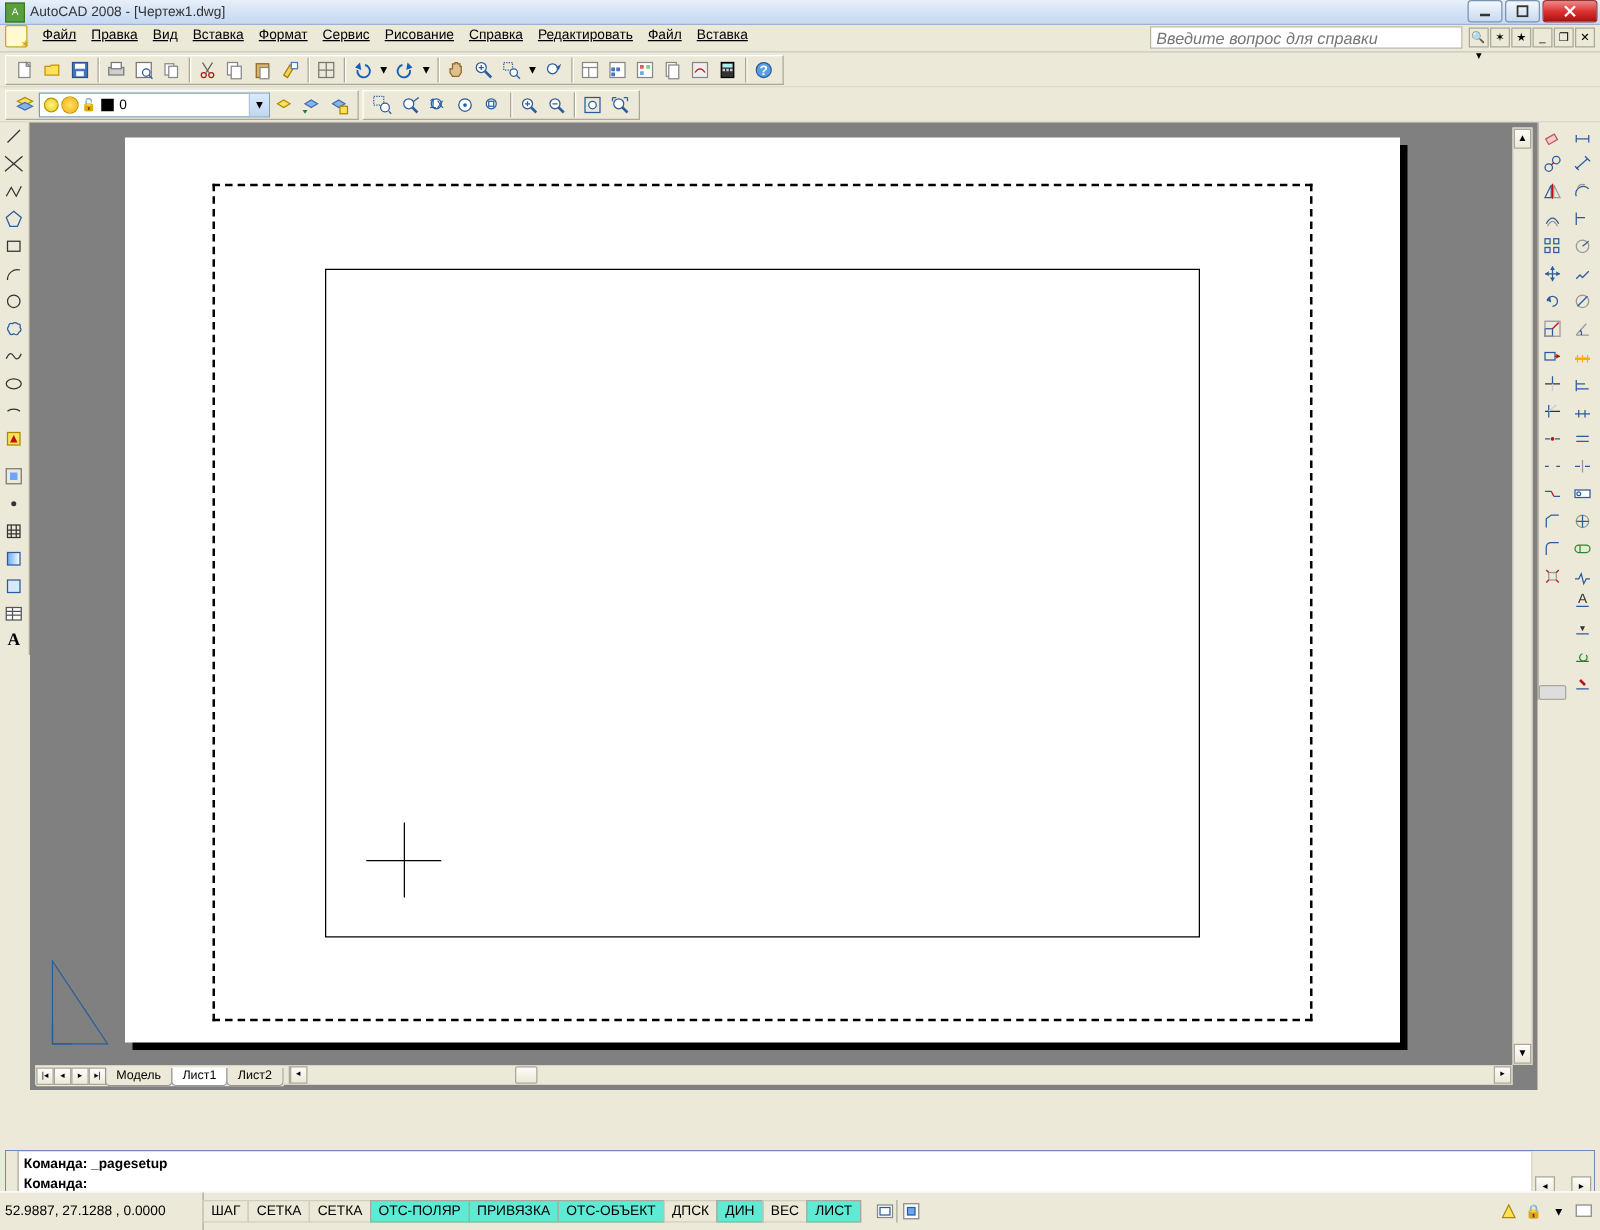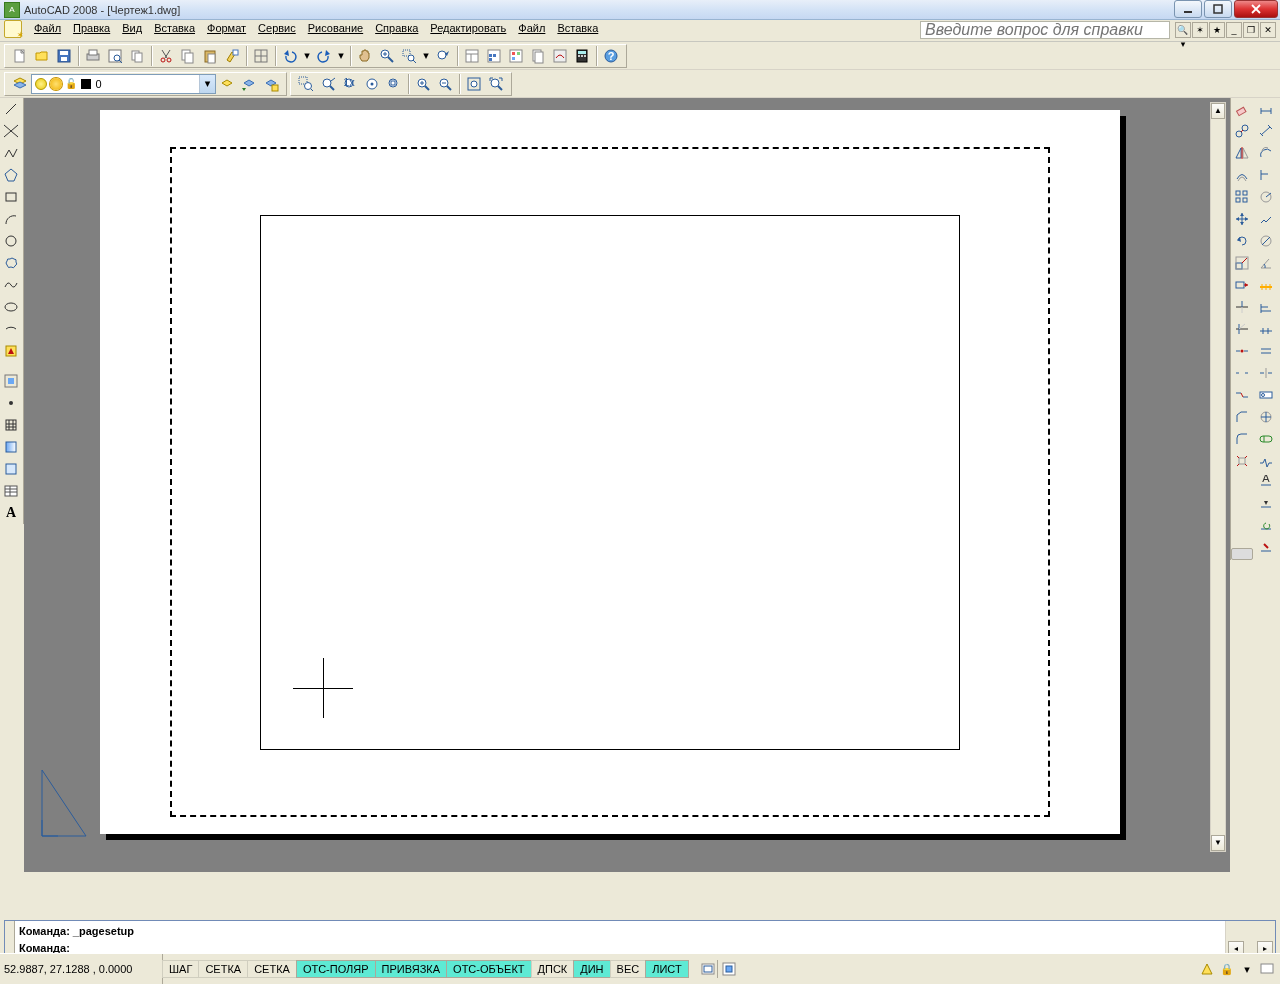--- a/index.html
+++ b/index.html
@@ -14,21 +14,21 @@
 .winbtn.close { background:linear-gradient(#e88,#d33,#a11); border-color:#933; color:#fff; font-weight:bold; width:44px; }
 .winbtn svg { width:10px; height:10px; }
 
 
 .menubar { height:22px; background:#ece9d8; display:flex; align-items:flex-start; padding:0 4px; border-bottom:1px solid #c7c7bf; position:relative; }
 .newfileicon { width:18px; height:18px; background:#fffacf; border:1px solid #c4a82b; border-radius:2px; margin-right:6px; position:relative;}
 .newfileicon:after{content:"✶";position:absolute;right:-3px;bottom:-3px;color:#d7a400;font-size:9px;}
 .menubar .item { padding:2px 6px; cursor:default; }
 .menubar .item u { text-decoration:underline; }
 .menubar .help-search { position:absolute; right:110px; top:1px; }
-.menubar .help-search input { width:250px; height:18px; border:1px solid #b6b6a8; padding:0 4px; font-style:italic; color:#888; font-size:16px;}
+.menubar .help-search input { width:250px; height:18px; border:1px solid #b6b6a8; padding:0 4px; font-style:italic; color:#888; font-size:13px;}
 .menubar .smallbtns { position:absolute; right:4px; top:2px; display:flex; gap:1px; }
 .menubar .smallbtns .sb { width:16px; height:16px; border:1px solid #aca899; background:#ece9d8; font-size:9px; line-height:14px; text-align:center; }
 
 
 .toolbar-row { height:28px; background:#ece9d8; border-bottom:1px solid #d7d3c7; display:flex; align-items:center; padding:0 4px; }
 .toolbar-panel { display:flex; align-items:center; padding:0 4px; border:1px solid #fff; border-right-color:#aca899; border-bottom-color:#aca899; margin-right:3px; height:24px; background:#ece9d8; }
 .tbtn { width:20px; height:20px; margin:0 1px; display:flex; align-items:center; justify-content:center; border:1px solid transparent; border-radius:2px; }
 .tbtn svg { width:16px; height:16px; }
 .sep { width:1px; height:20px; background:#aca899; margin:0 3px; box-shadow:1px 0 0 #fff;}
 .layer-combo { width:185px; height:20px; border:1px solid #7f9db9; background:#fff; display:flex; align-items:center; padding:0 3px; position:relative;}
@@ -794,20 +794,36 @@
           <line x1="4" y1="70" x2="20" y2="70" stroke="#2b5c9b"></line>
           <line x1="4" y1="70" x2="4" y2="54" stroke="#2b5c9b"></line>
         </svg>
     </div>
   </div>
   <div class="vscroll">
     <div class="arrow">▲</div>
     <div style="flex:1;"></div>
     <div class="arrow" style="position:absolute;bottom:0;left:0;right:0;">▼</div>
   </div>
+  <div class="hscroll">
+    <div class="model-tabs">
+      <div class="navbtn">|◂</div>
+      <div class="navbtn">◂</div>
+      <div class="navbtn">▸</div>
+      <div class="navbtn">▸|</div>
+      <div class="mtab">Модель</div>
+      <div class="mtab active">Лист1</div>
+      <div class="mtab">Лист2</div>
+    </div>
+    <div class="hscroll-track">
+      <div class="navbtn" style="position:absolute;left:0;">◂</div>
+      <div class="thumb"></div>
+      <div class="navbtn" style="position:absolute;right:0;">▸</div>
+    </div>
+  </div>
 </div>
 
 <div class="command-area">
   <div class="command-grip"></div>
   <div class="command-text"><span>Команда: _pagesetup</span>
 <span>Команда:</span></div>
   <div class="command-scroll">
     <div class="csbtn">◂</div>
     <div class="csbtn">▸</div>
   </div>

